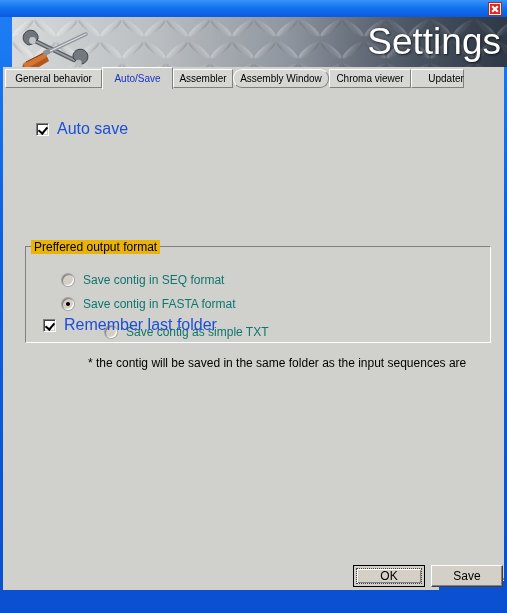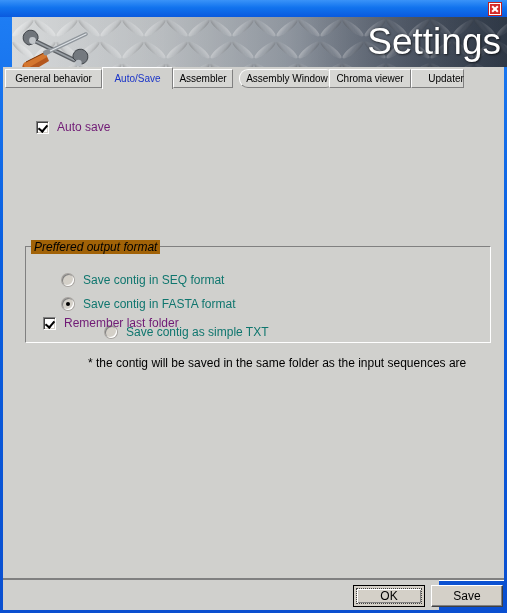--- a/index.html
+++ b/index.html
@@ -137,22 +137,22 @@
     top: 88px;
     width: 501px;
     height: 490px;
     background: #d0d0cd;
   }
 
   .row-check {
     position: absolute;
     display: flex;
     align-items: center;
-    font-size: 12px;
-    color: #701a75;
+    font-size: 16px;
+    color: #1d4ed8;
     cursor: default;
     white-space: nowrap;
   }
 
   .cb {
     width: 13px;
     height: 13px;
     box-sizing: border-box;
     background: #ffffff;
     border-top: 1px solid #808080;
@@ -199,26 +199,25 @@
     border-right-color: #808080;
     border-bottom-color: #808080;
     box-sizing: border-box;
     pointer-events: none;
     opacity: 0.0;
   }
   .groupbox-label {
     position: absolute;
     left: 5px;
     top: -7px;
-    background: #a16207;
+    background: #eab308;
     padding: 0 3px;
     font-size: 12px;
     color: #000000;
     white-space: nowrap;
-    font-style: italic;
   }
 
   .radio-row {
     position: absolute;
     display: flex;
     align-items: center;
     font-size: 12px;
     color: #0f766e;
     cursor: default;
     white-space: nowrap;
@@ -260,21 +259,21 @@
     left: 3px;
     top: 578px;
     width: 501px;
     height: 2px;
     background: #808080;
     border-bottom: 1px solid #ffffff;
   }
   .footer {
     position: absolute;
     left: 3px;
-    top: 580px;
+    top: 560px;
     width: 436px;
     height: 30px;
     background: #d0d0cd;
   }
   .btn {
     position: absolute;
     top: 5px;
     height: 22px;
     box-sizing: border-box;
     background: #d4d0c8;
@@ -380,21 +379,21 @@
   <div class="tabstrip">
     <div class="tab" style="left:2px;  width:97px;">
       <span>General behavior</span>
     </div>
     <div class="tab active" style="left:99px; width:71px;">
       <span>Auto/Save</span>
     </div>
     <div class="tab" style="left:170px; width:60px;">
       <span>Assembler</span>
     </div>
-    <div class="tab" style="left:236px; width:96px;border-radius:9px;">
+    <div class="tab" style="left:230px; width:96px;border-radius:9px;">
       <span>Assembly Window</span>
     </div>
     <div class="tab" style="left:326px; width:82px;">
       <span>Chroma viewer</span>
     </div>
     <div class="tab" style="left:408px; width:53px;padding-left:22px;">
       <span>Updater</span>
     </div>
   </div>
 

